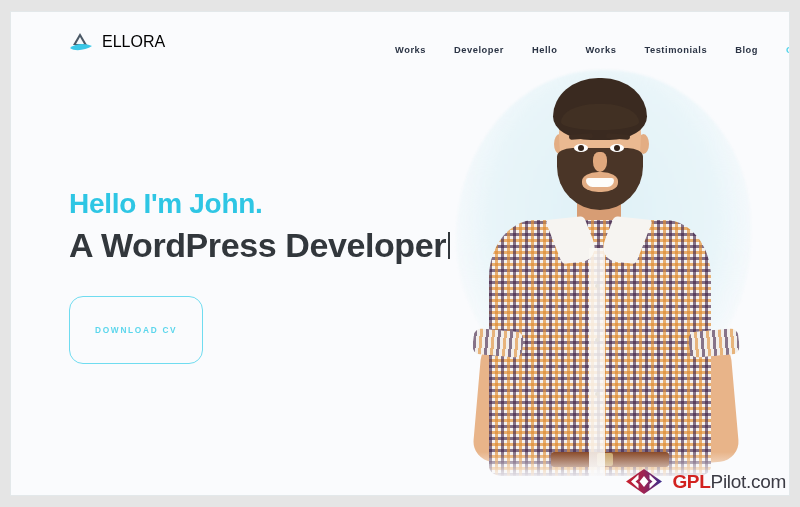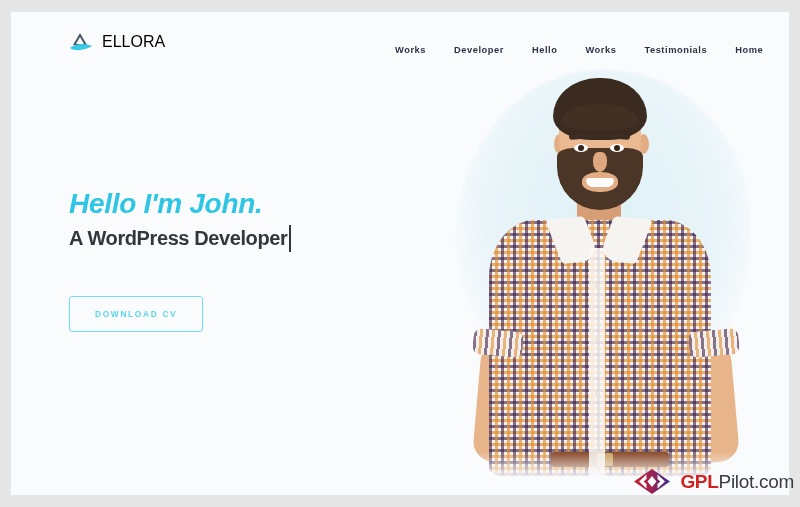--- a/index.html
+++ b/index.html
@@ -90,24 +90,23 @@
     z-index: 30;
   }
   #hero-line1 {
     font-size: 28px;
     font-weight: bold;
     color: #2ec6e4;
     letter-spacing: -0.3px;
     line-height: 1.22;
     margin: 0 0 4px 0;
     white-space: nowrap;
-    font-style: italic;
   }
   #hero-line2 {
-    font-size: 20px;
+    font-size: 34px;
     font-weight: bold;
     color: #32373c;
     letter-spacing: -0.4px;
     line-height: 1.22;
     margin: 0;
     white-space: nowrap;
     display: flex;
     align-items: center;
   }
   #type-cursor {
@@ -120,22 +119,22 @@
 
   #cta {
     position: absolute;
     left: 58px;
     top: 284px;
     z-index: 30;
   }
   #cta-btn {
     display: inline-block;
     border: 1.6px solid #6fdcf0;
-    border-radius: 3px;
-    padding: 12px 25px;
+    border-radius: 14px;
+    padding: 28px 25px;
     font-size: 8.3px;
     font-weight: bold;
     letter-spacing: 1.7px;
     color: #5bd6ec;
     background: transparent;
     cursor: pointer;
     font-family: "Liberation Sans", sans-serif;
   }
 
   
@@ -366,21 +365,21 @@
     position: absolute;
     left: 0; bottom: 0;
     width: 388px; height: 44px;
     background: linear-gradient(to bottom, rgba(250,251,253,0) 0%, #fafbfd 62%);
     z-index: 20;
   }
 
   
   #watermark {
     position: absolute;
-    right: 6px;
+    right: 14px;
     bottom: 12px;
     display: flex;
     align-items: center;
     gap: 9px;
     z-index: 60;
   }
   #wm-mark { width: 38px; height: 27px; flex: 0 0 auto; }
   #wm-text {
     font-size: 19px;
     font-weight: bold;
@@ -408,21 +407,21 @@
         </span>
         <span>ELLORA</span>
       </div>
 
       <nav id="nav">
         <a class="nav-item">Works</a>
         <a class="nav-item">Developer</a>
         <a class="nav-item">Hello</a>
         <a class="nav-item">Works</a>
         <a class="nav-item">Testimonials</a>
-        <a class="nav-item">Home</a>
+        <a class="nav-item">Blog</a>
         <a class="nav-item active">Contact</a>
       </nav>
     </div>
 
     <div id="photo-area">
       <div id="blob"></div>
 
       <div id="person">
         <div id="neck"></div>
         <div class="ear" id="ear-l"></div>

